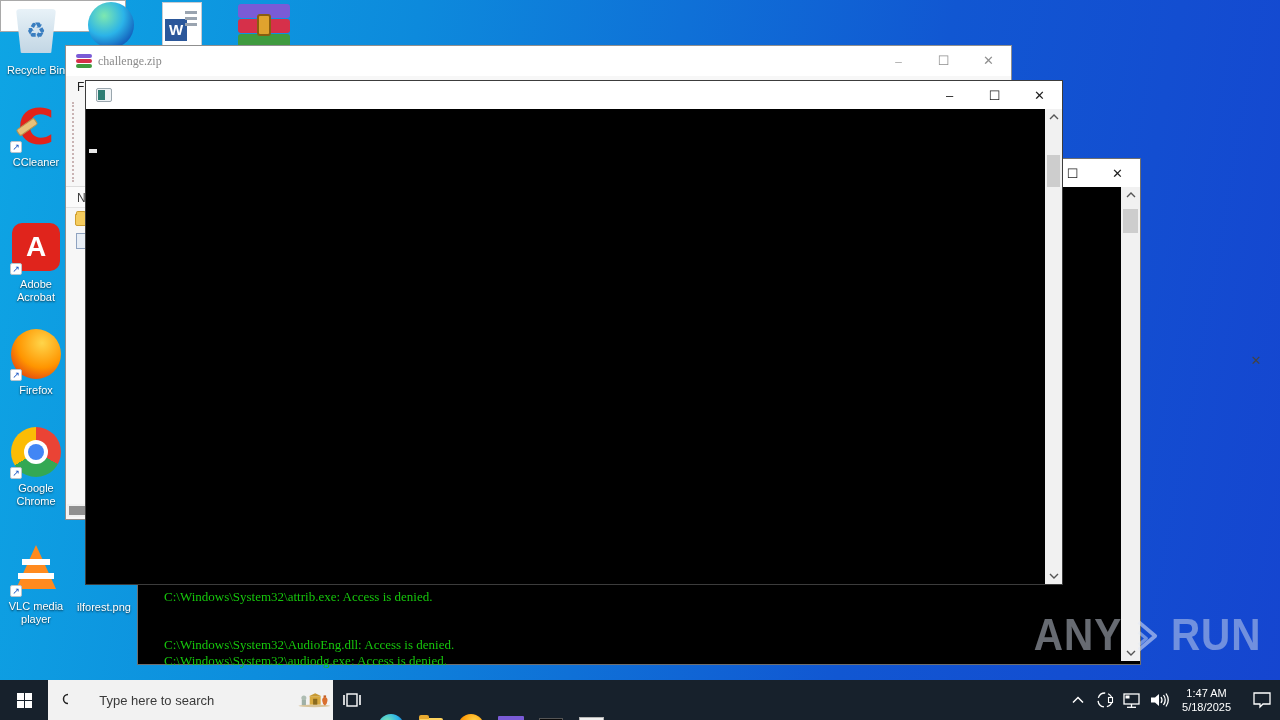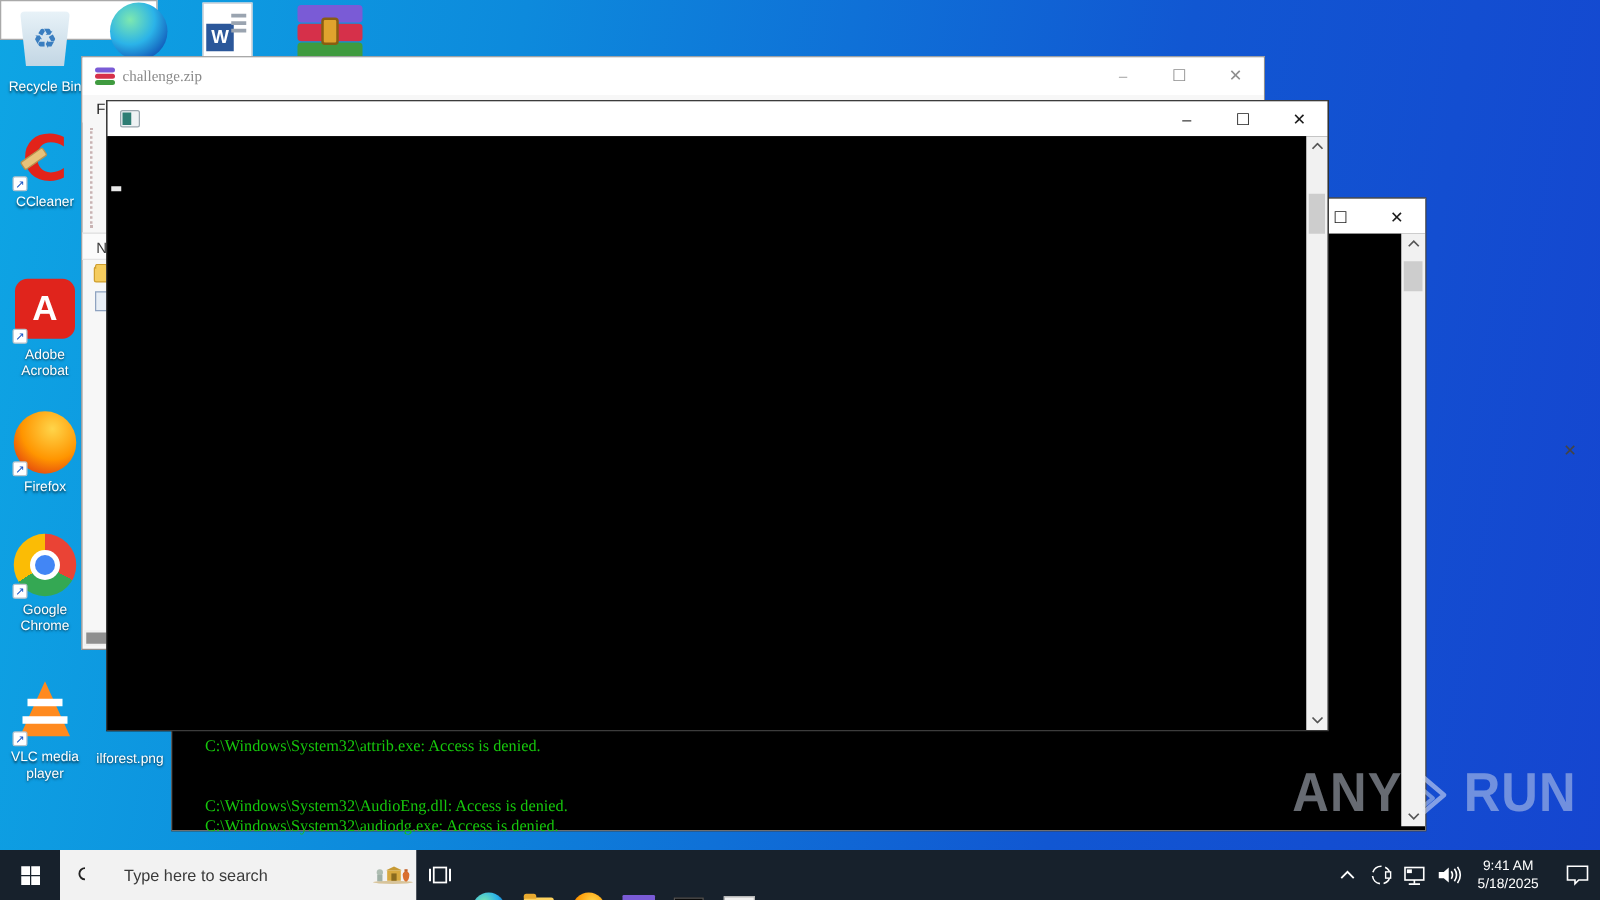--- a/index.html
+++ b/index.html
@@ -348,21 +348,21 @@
       </div>
       <div class="trayicon">
         <svg width="20" height="16">
           <polygon points="2,5.5 6,5.5 10,2 10,14 6,10.5 2,10.5" fill="#fff"></polygon>
           <path d="M12 5 q2 3 0 6" fill="none" stroke="#fff" stroke-width="1.3"></path>
           <path d="M14.5 3 q3.5 5 0 10" fill="none" stroke="#fff" stroke-width="1.3"></path>
           <path d="M17 1.5 q4.5 6.5 0 13" fill="none" stroke="#fff" stroke-width="1.3"></path>
         </svg>
       </div>
       <div id="clock">
-        <div>9:41 AM</div>
+        <div>1:47 AM</div>
         <div>5/18/2025</div>
       </div>
       <div class="trayicon" style="margin-left:8px;">
         <svg width="20" height="18">
           <path d="M2 2 h16 v11 h-7 l-3 3 v-3 h-6 Z" fill="none" stroke="#fff" stroke-width="1.3"></path>
         </svg>
       </div>
     </div>
   </div>
 

